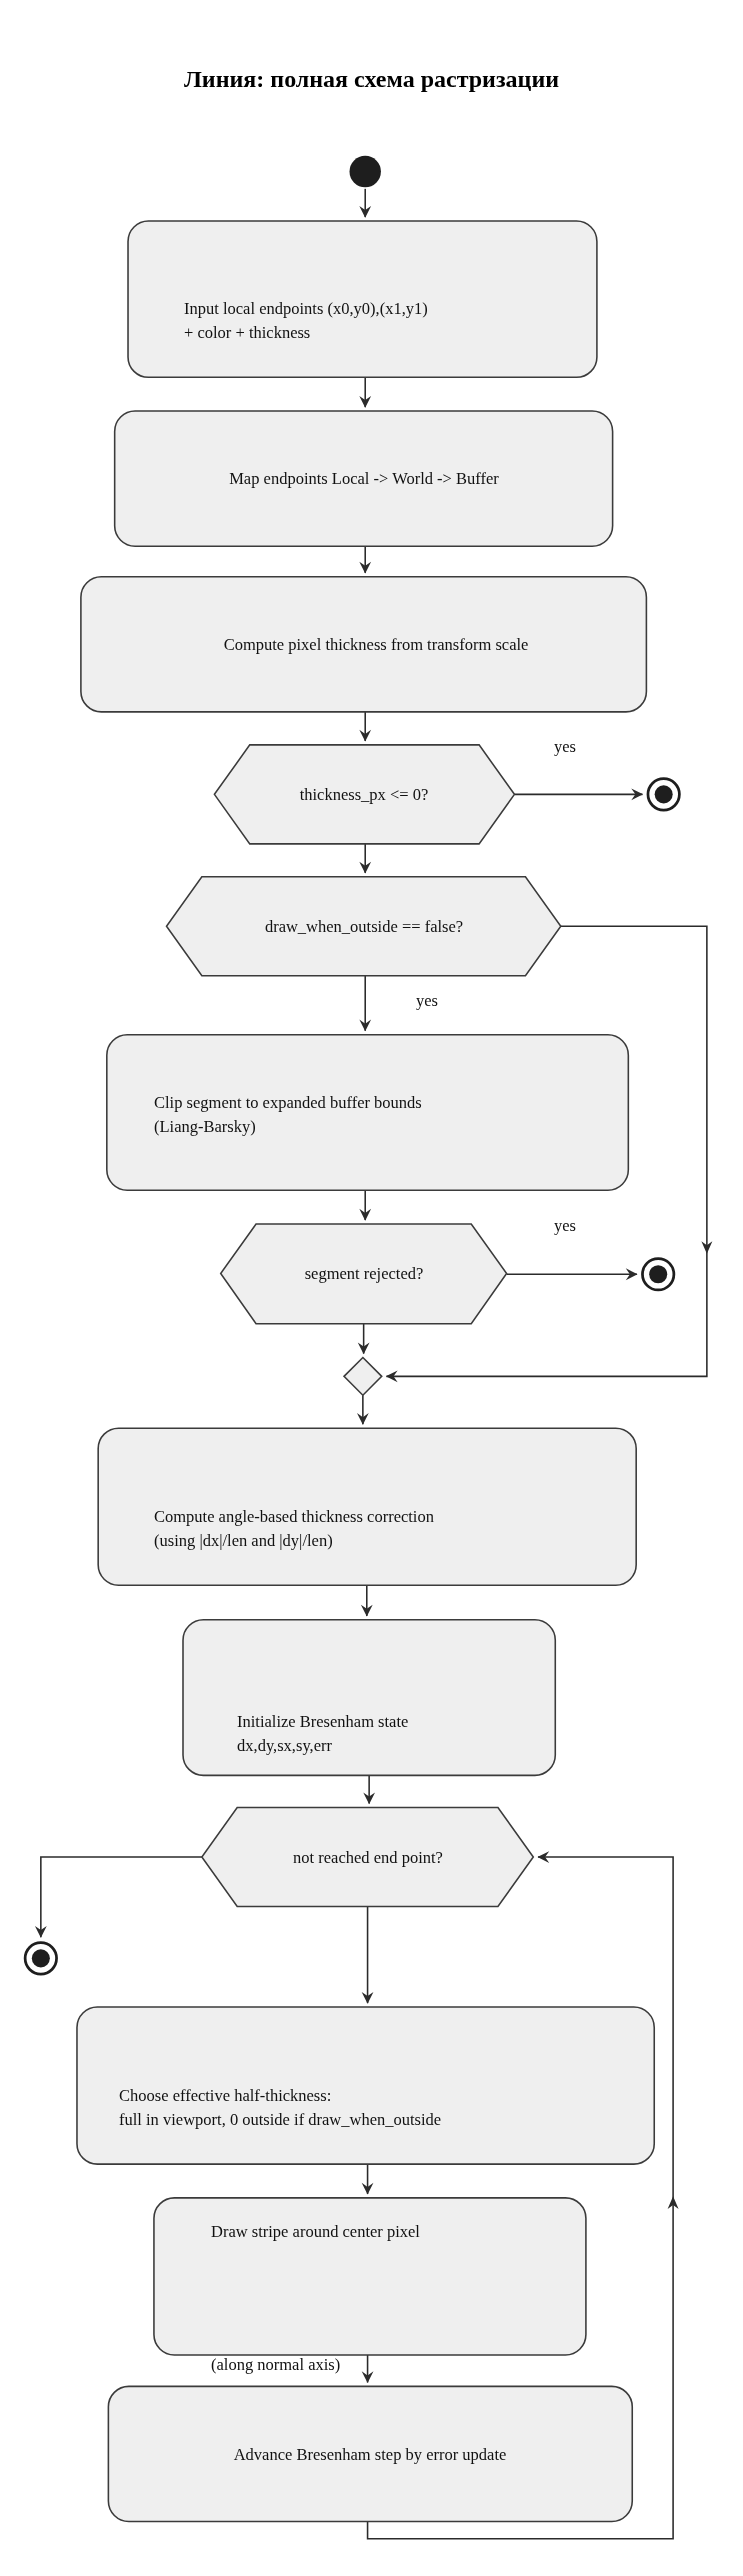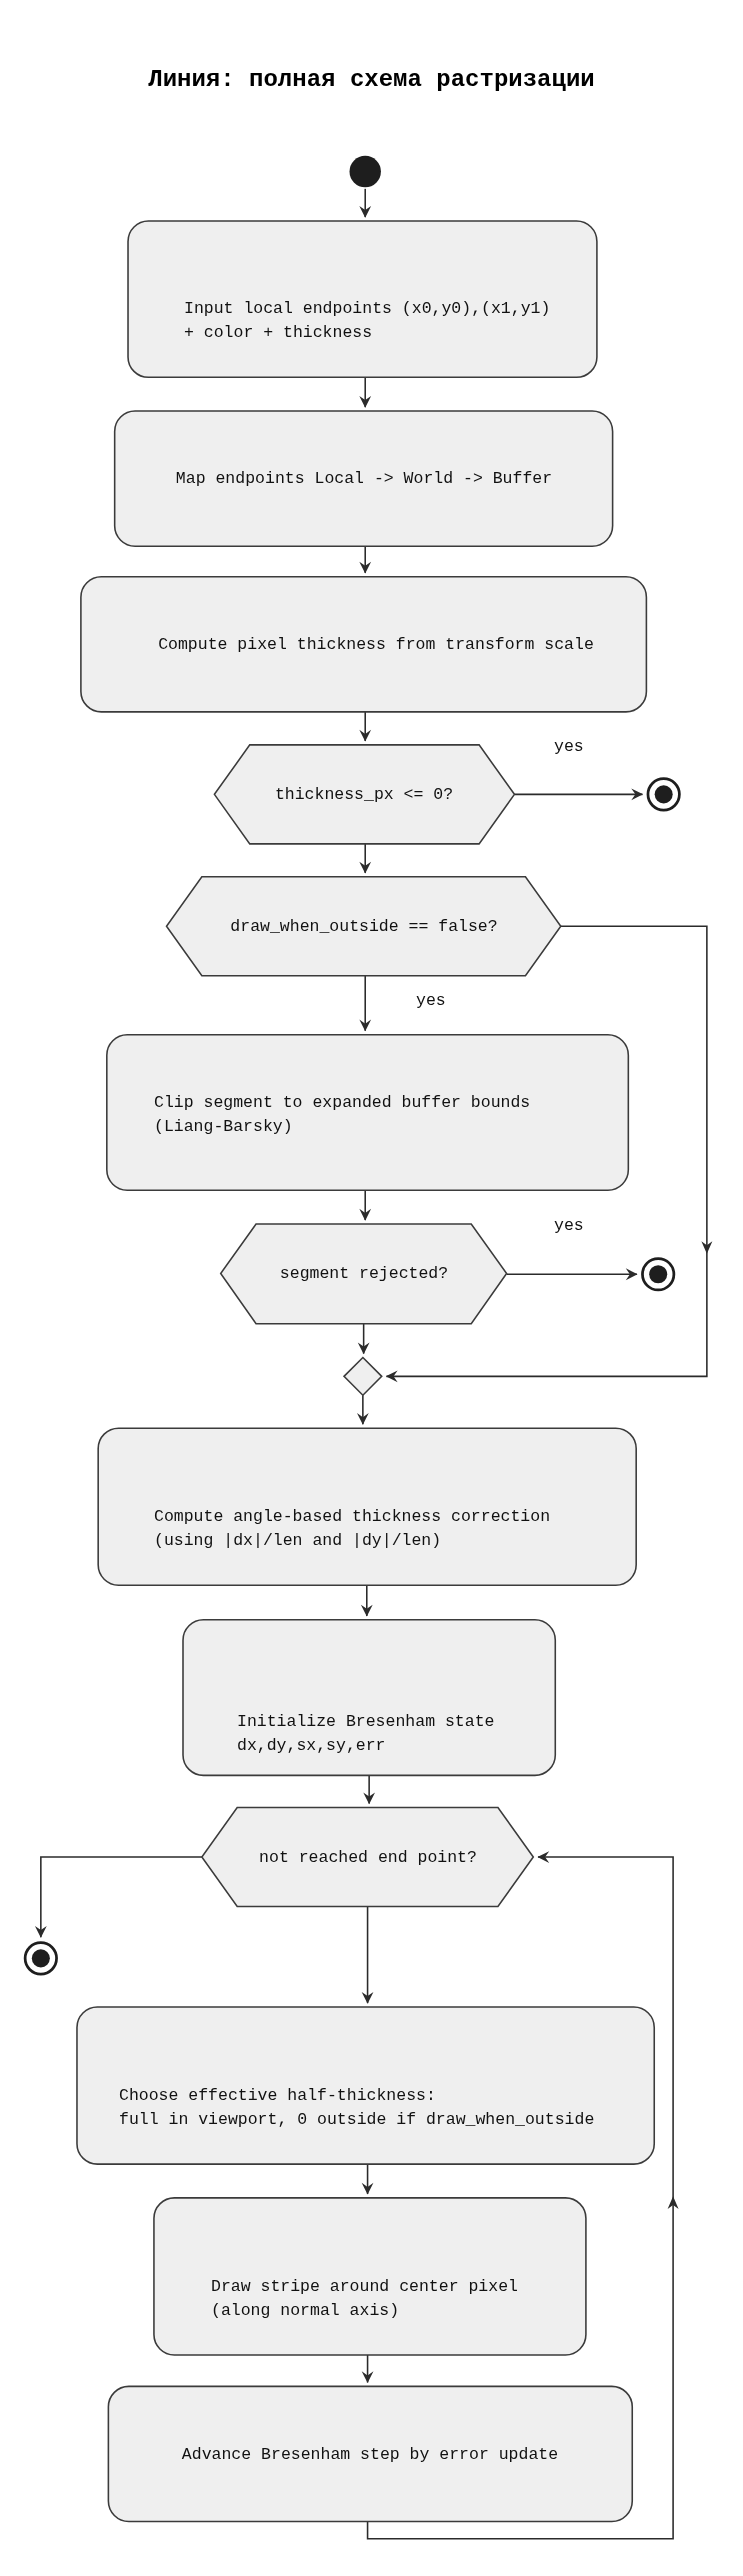--- a/index.html
+++ b/index.html
@@ -7,21 +7,21 @@
     --node-border:#3b3b3b;
     --edge:#2b2b2b;
     --text:#111111;
     --background:#ffffff;
   }
   html,body{margin:0;padding:0;background:var(--background);}
   #canvas{
     position:relative;
     width:743px;height:2576px;
     background:var(--background);
-    font-family:Liberation Mono, monospace;
+    font-family:Liberation Serif, serif;
     color:var(--text);
     overflow:hidden;
   }
   #shapes{position:absolute;left:0;top:0;width:743px;height:2576px;}
   .node-text{
     position:absolute;
     display:flex;flex-direction:column;justify-content:center;
     font-size:16.5px;line-height:23.6px;color:var(--text);
     pointer-events:none;white-space:nowrap;
   }
@@ -157,21 +157,21 @@
 
   <div class="node-text txt-center" style="left:202px;top:1808px;width:332px;height:99px;">
     <span>not reached end point?</span>
   </div>
 
   <div class="node-text txt-left" style="left:77px;top:2007px;width:577px;height:157px;padding-left:42px;box-sizing:border-box;">
     <span>Choose effective half-thickness:</span>
     <span>full in viewport, 0 outside if draw_when_outside</span>
   </div>
 
-  <div class="node-text txt-left" style="left:154px;top:2198px;width:476px;height:157px;padding-left:57px;box-sizing:border-box;">
+  <div class="node-text txt-left" style="left:154px;top:2198px;width:476px;height:157px;padding-left:57px;box-sizing:border-box;justify-content:space-between;">
     <span>Draw stripe around center pixel</span>
     <span>(along normal axis)</span>
   </div>
 
   <div class="node-text txt-center" style="left:108px;top:2387px;width:524px;height:135px;">
     <span>Advance Bresenham step by error update</span>
   </div>
 
 </div>
 

